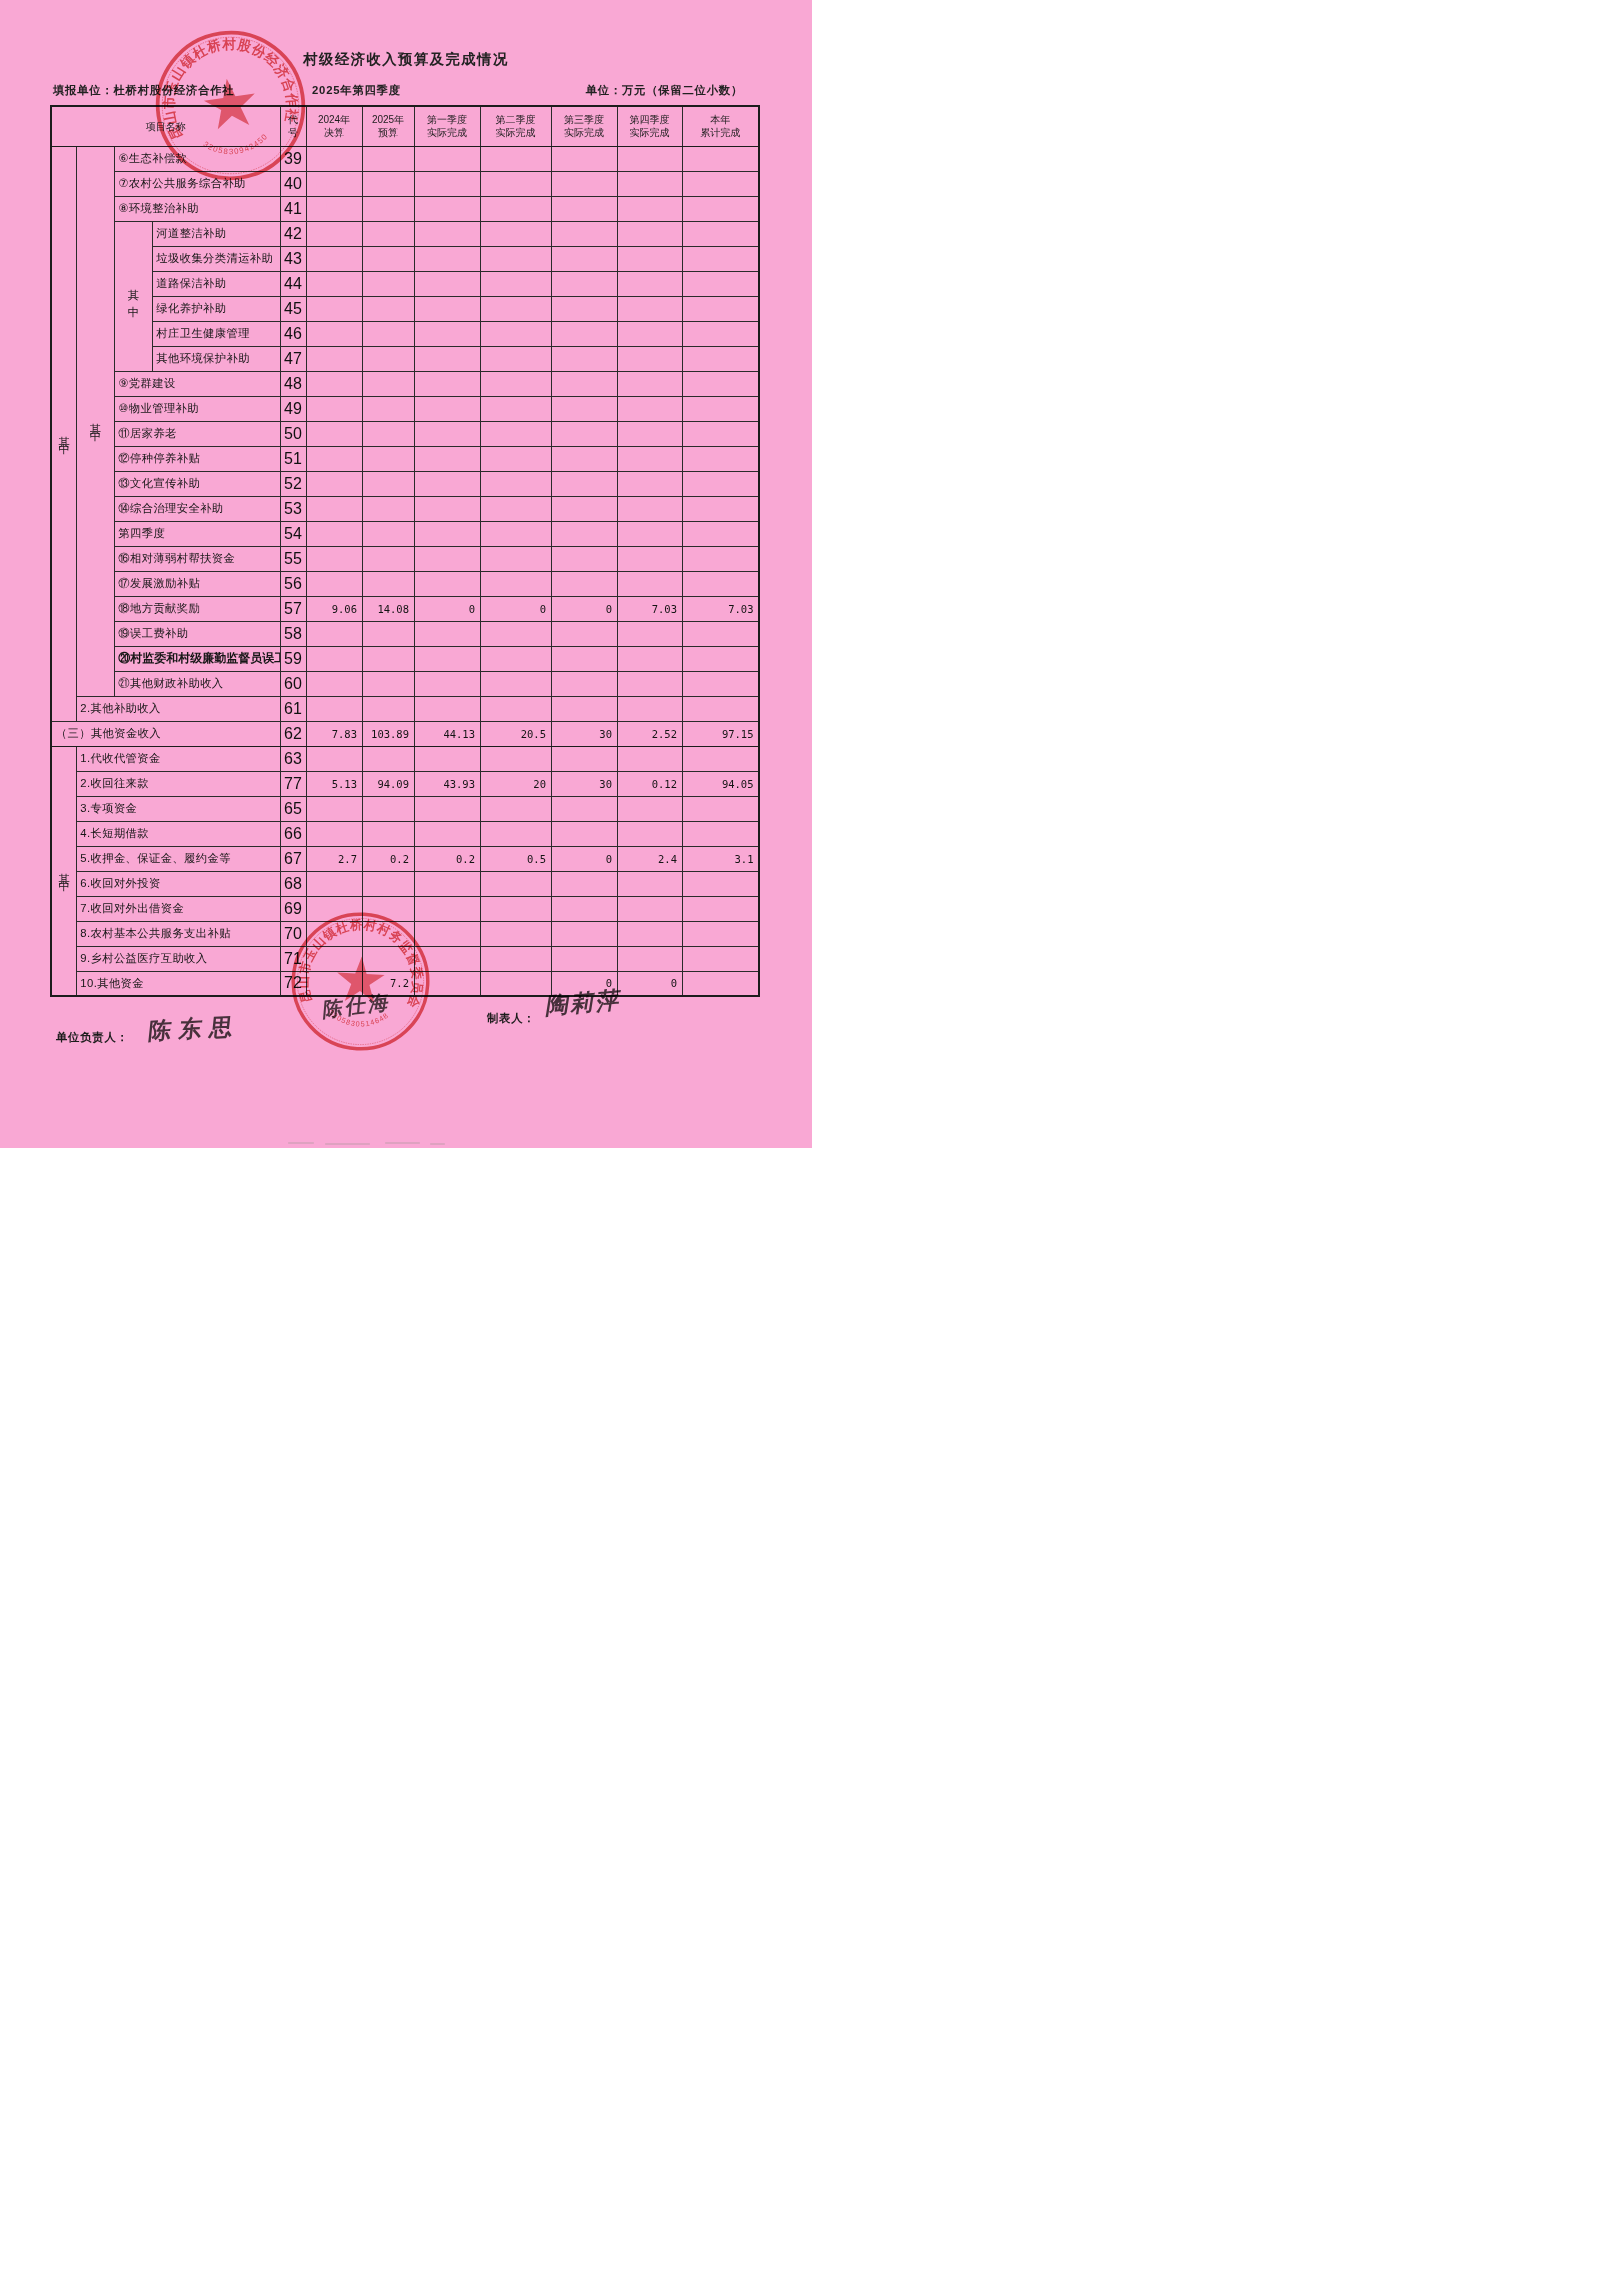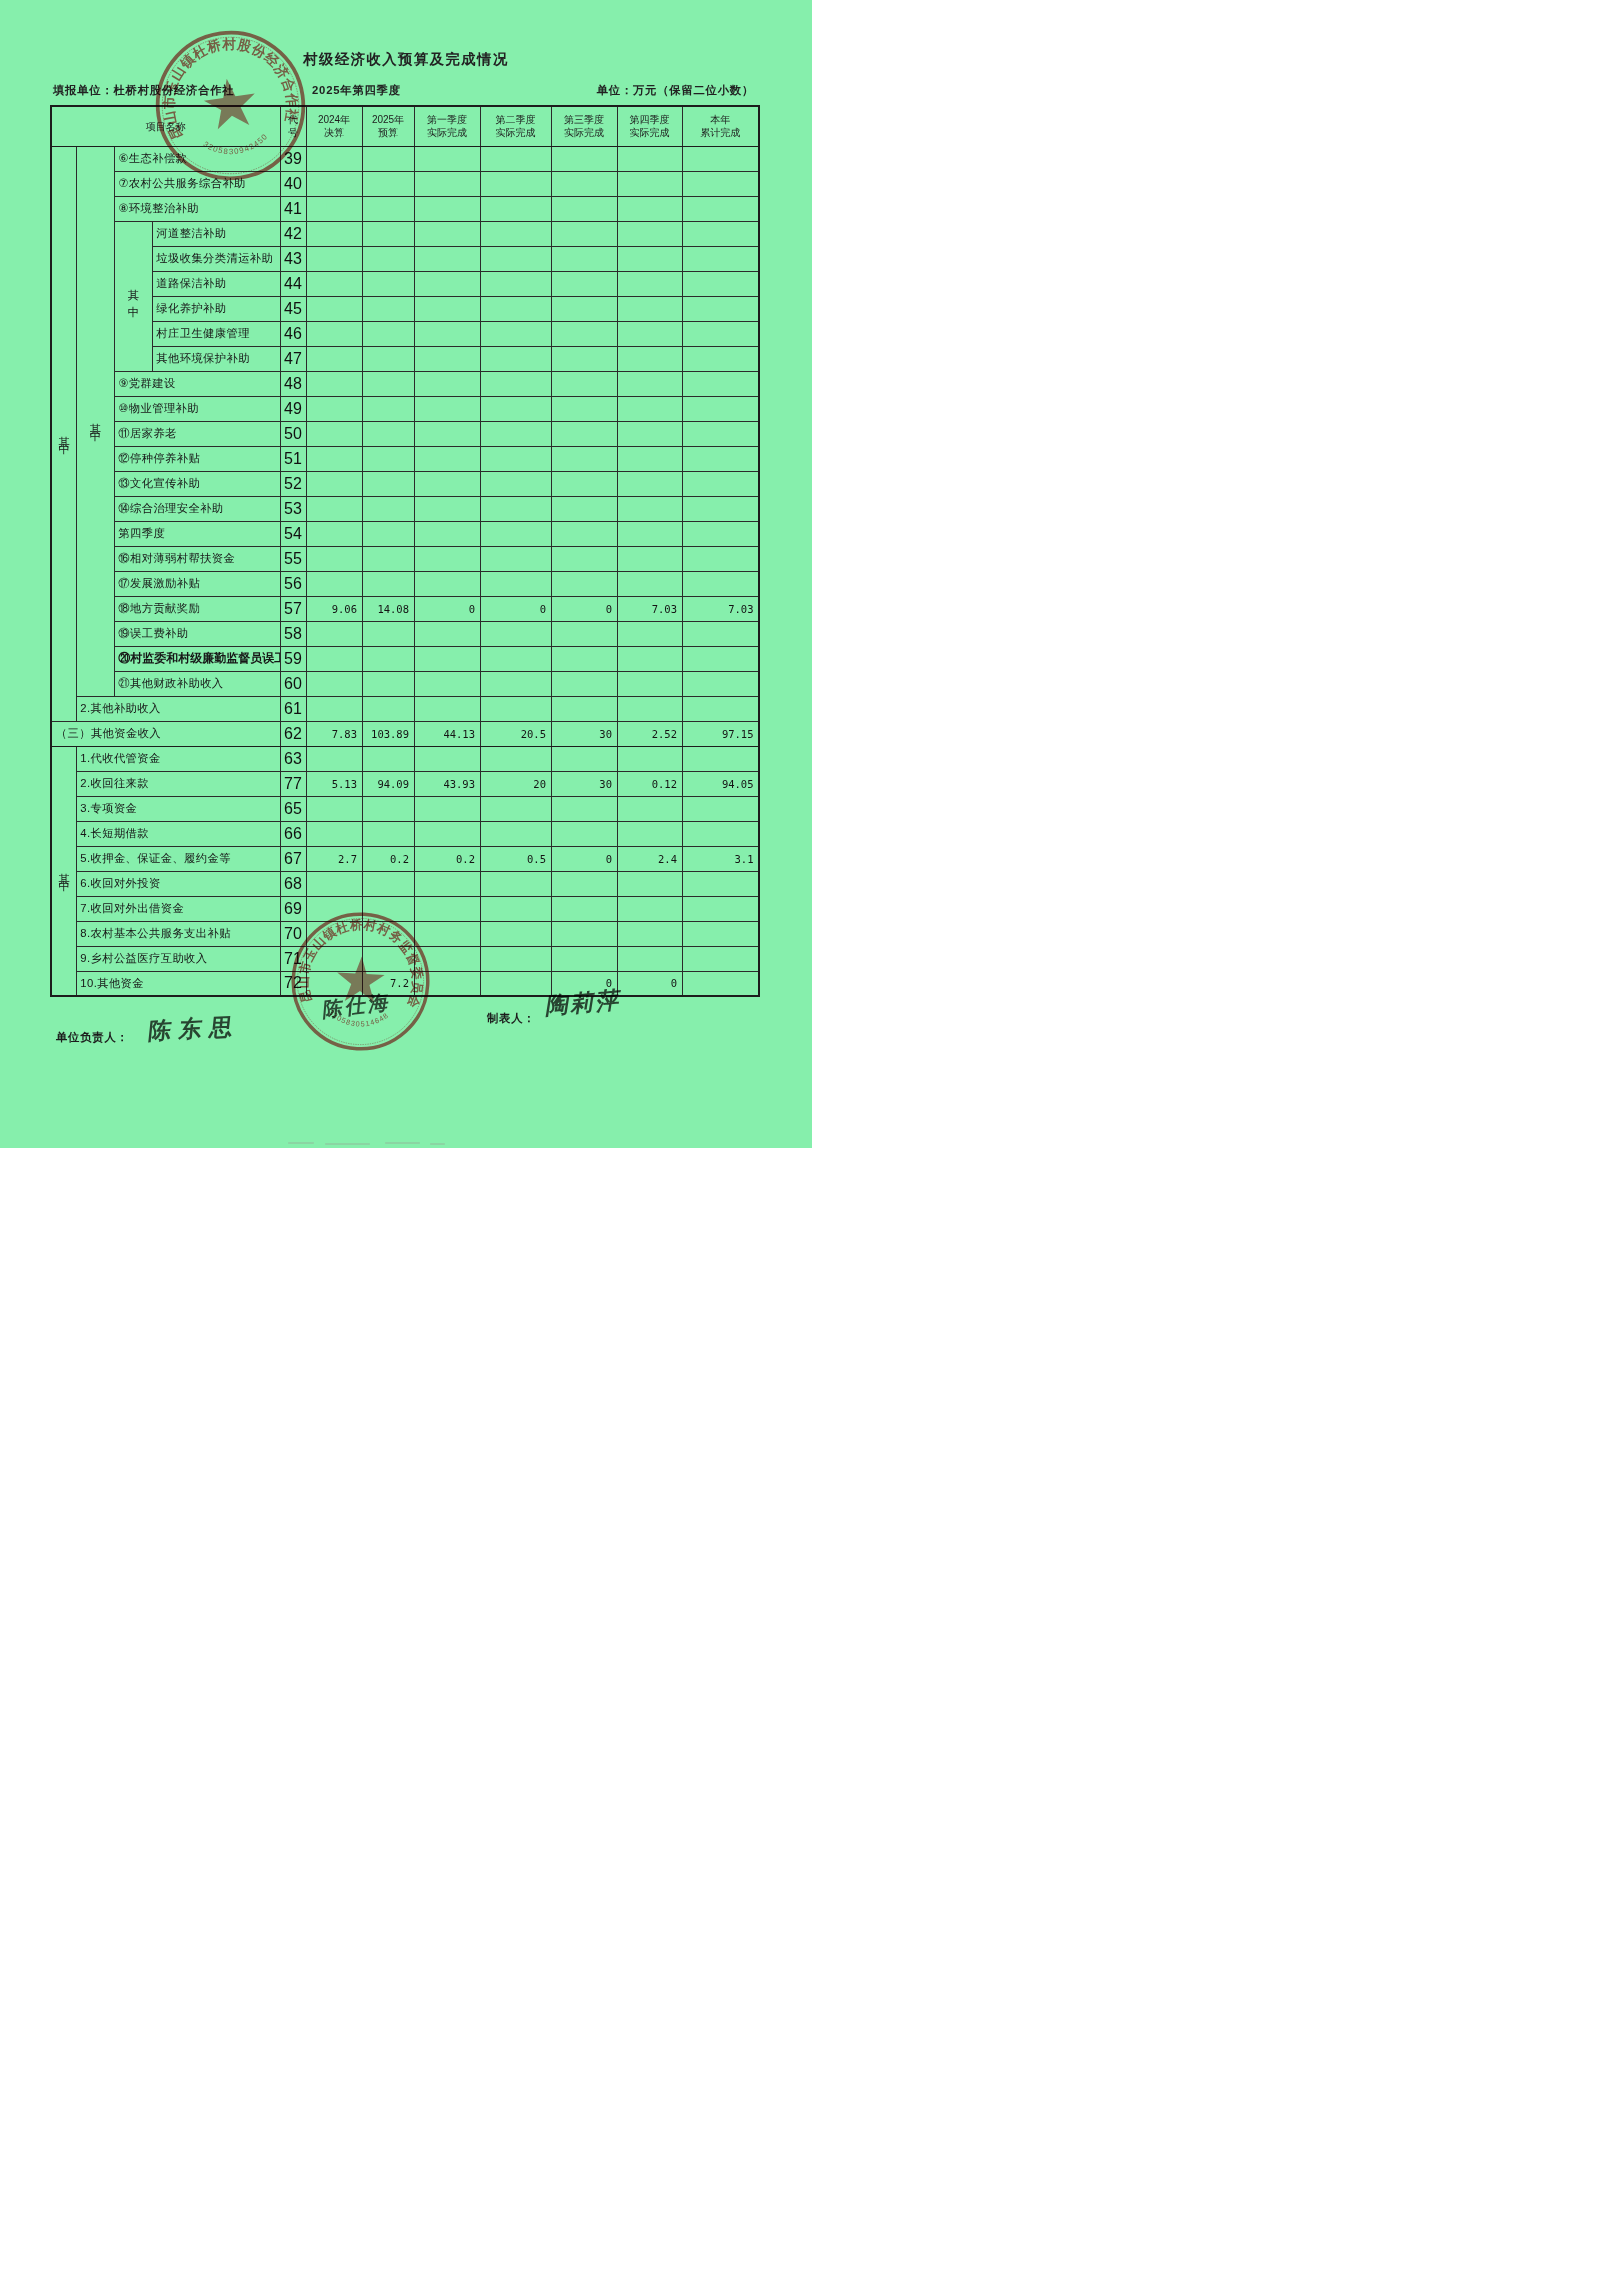--- a/index.html
+++ b/index.html
@@ -1,30 +1,30 @@
 <!DOCTYPE html>
 <html style="font-size:12px"><head>
 <meta charset="utf-8">
 <style>
   html,body{margin:0;padding:0;}
   body{
     width:812px;height:1148px;background:#ffffff;
     font-family:"Liberation Sans","DejaVu Sans",sans-serif;
     color:#1f1f1f;position:relative;overflow:hidden;
   }
-  .page{position:absolute;inset:0;background:#86efac;}
+  .page{position:absolute;inset:0;background:#f9a8d4;}
 
   .title{
     position:absolute;top:50px;left:0;width:100%;text-align:center;
     font-size:14.3px;font-weight:600;letter-spacing:1.5px;color:#222;
   }
   .meta-row{position:absolute;top:83px;left:50px;right:54px;height:16.5px;font-size:11.3px;font-weight:600;color:#212121;}
   .meta-left{position:absolute;left:3px;top:0;letter-spacing:0.8px;}
   .meta-mid{position:absolute;left:262px;top:0;letter-spacing:0.8px;}
-  .meta-right{position:absolute;right:4px;top:0;letter-spacing:0.8px;font-family:Liberation Mono, monospace;}
+  .meta-right{position:absolute;right:15px;top:0;letter-spacing:0.8px;font-family:Liberation Mono, monospace;}
 
   table.budget{
     position:absolute;top:105px;left:50px;width:708px;
     border-collapse:collapse;table-layout:fixed;
     background:transparent;
   }
   table.budget th,table.budget td{
     border:0.8px solid #2b2b2b;overflow:hidden;
     font-weight:normal;box-sizing:border-box;
   }

